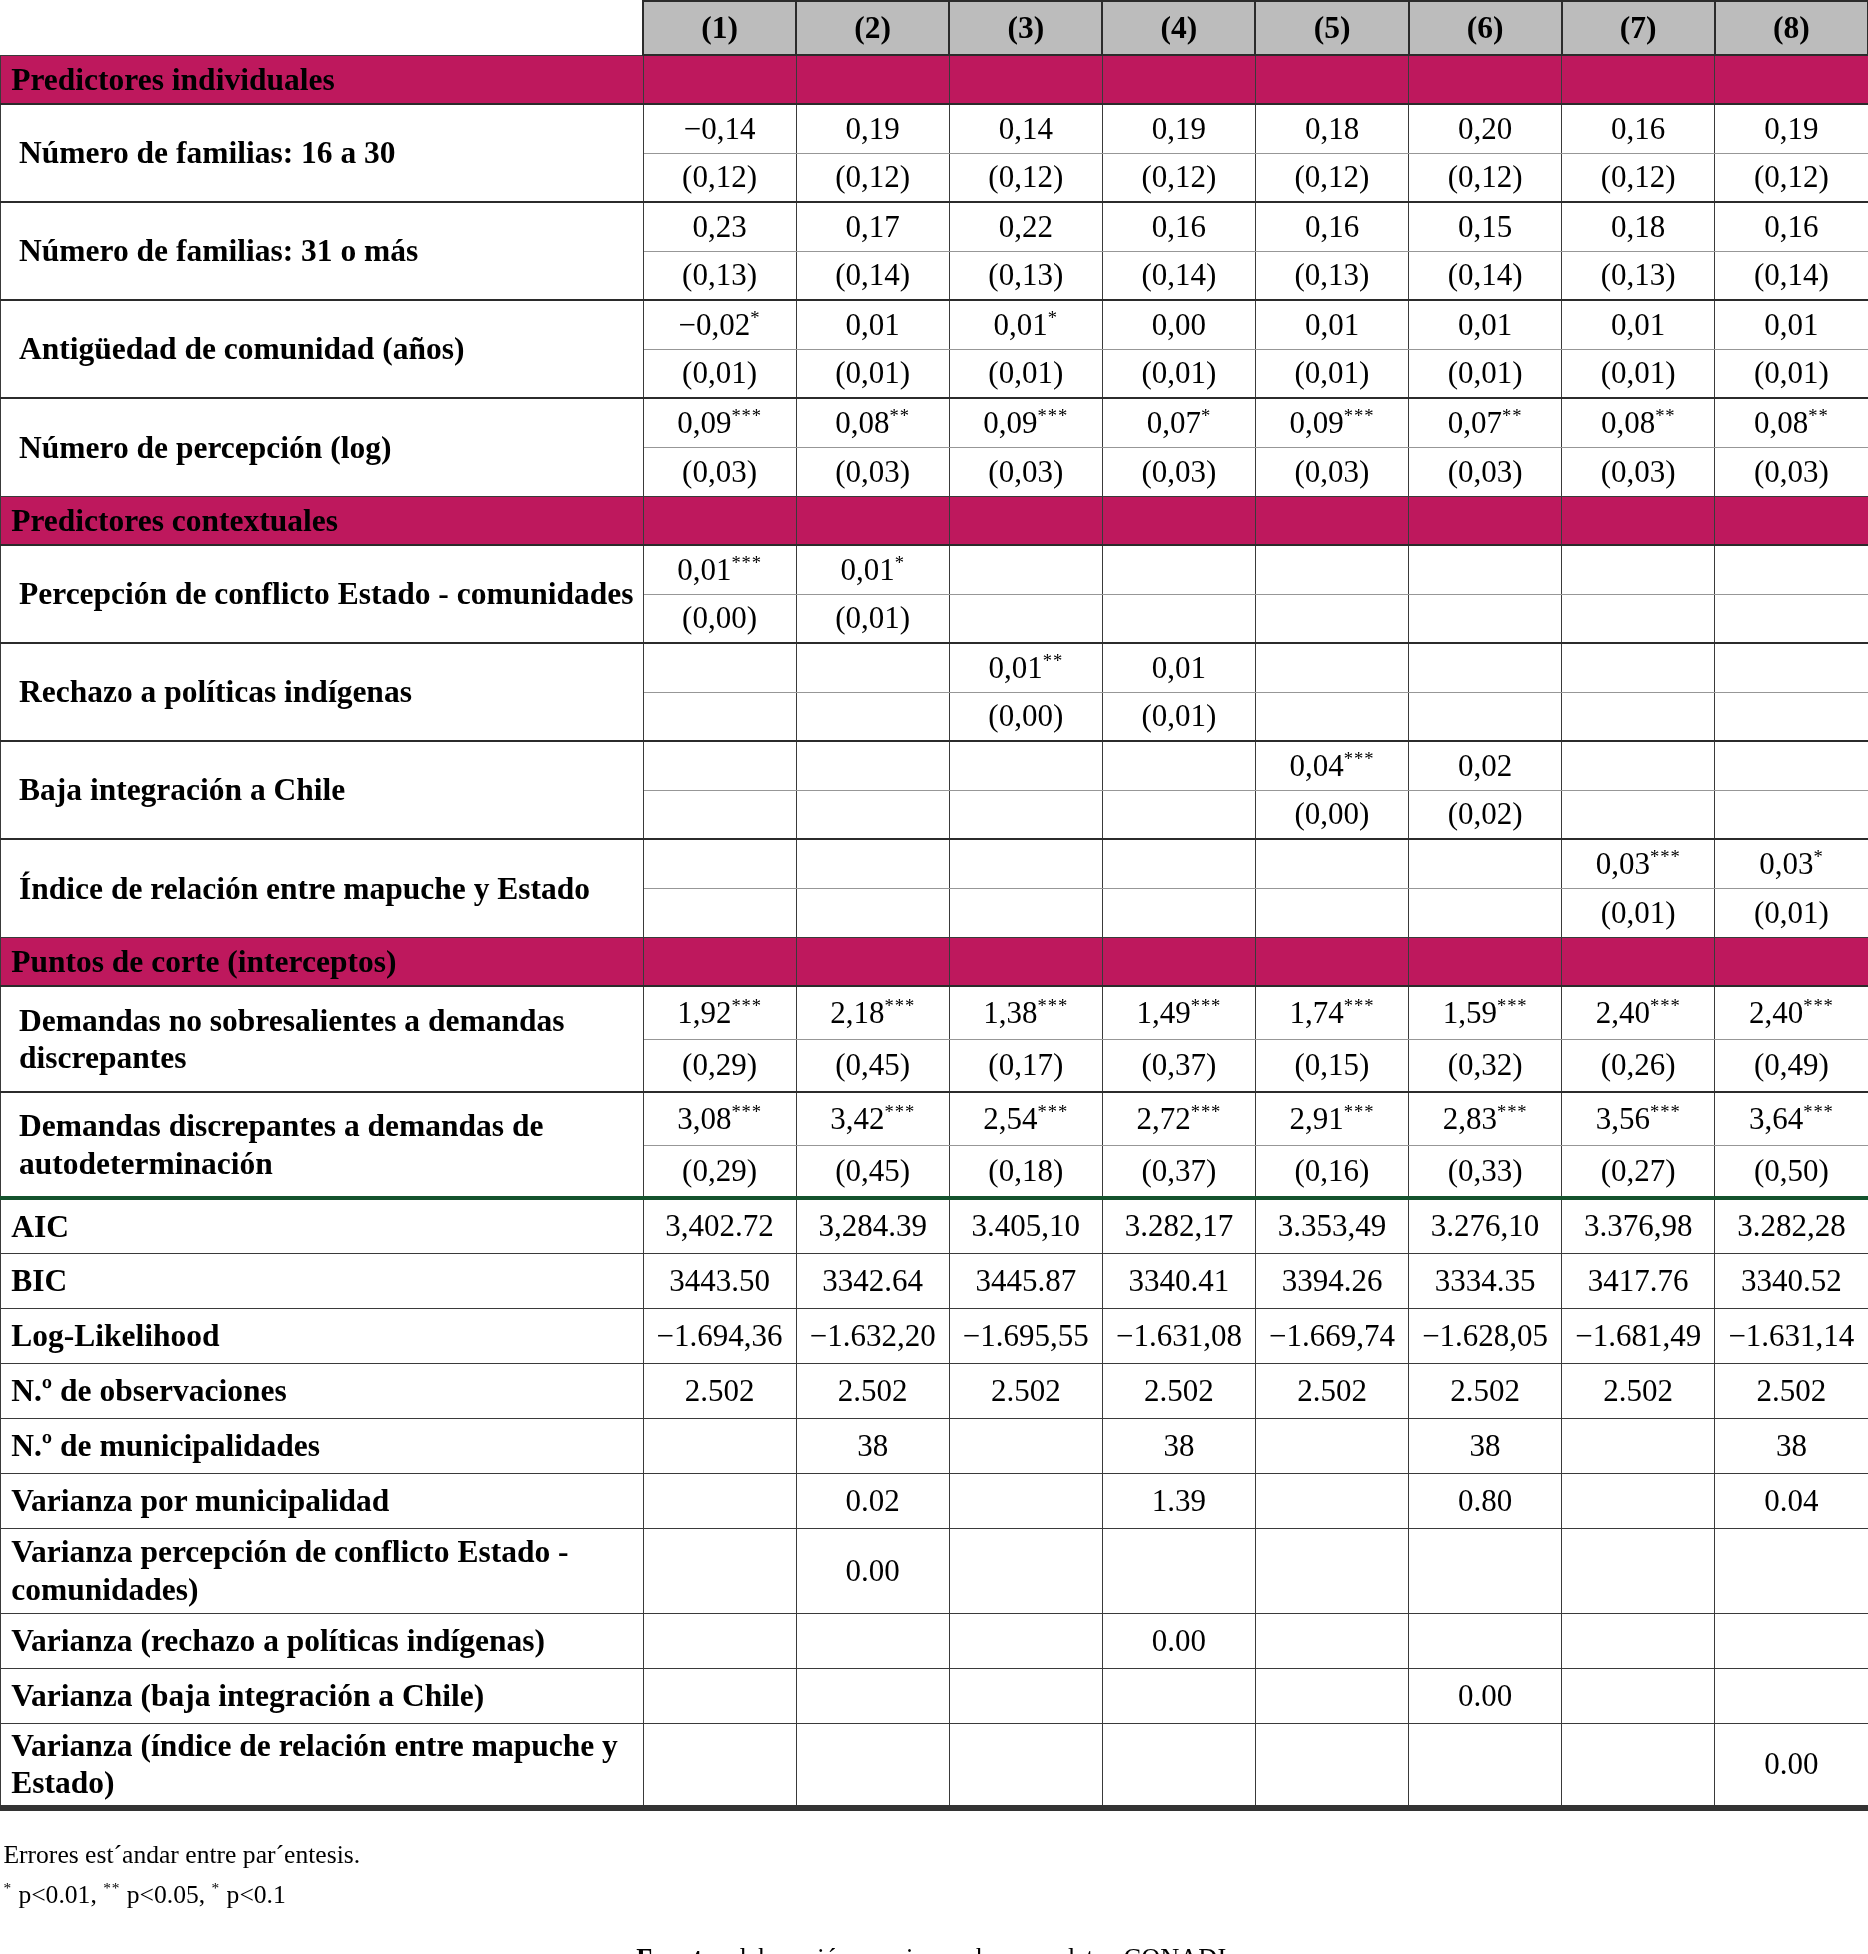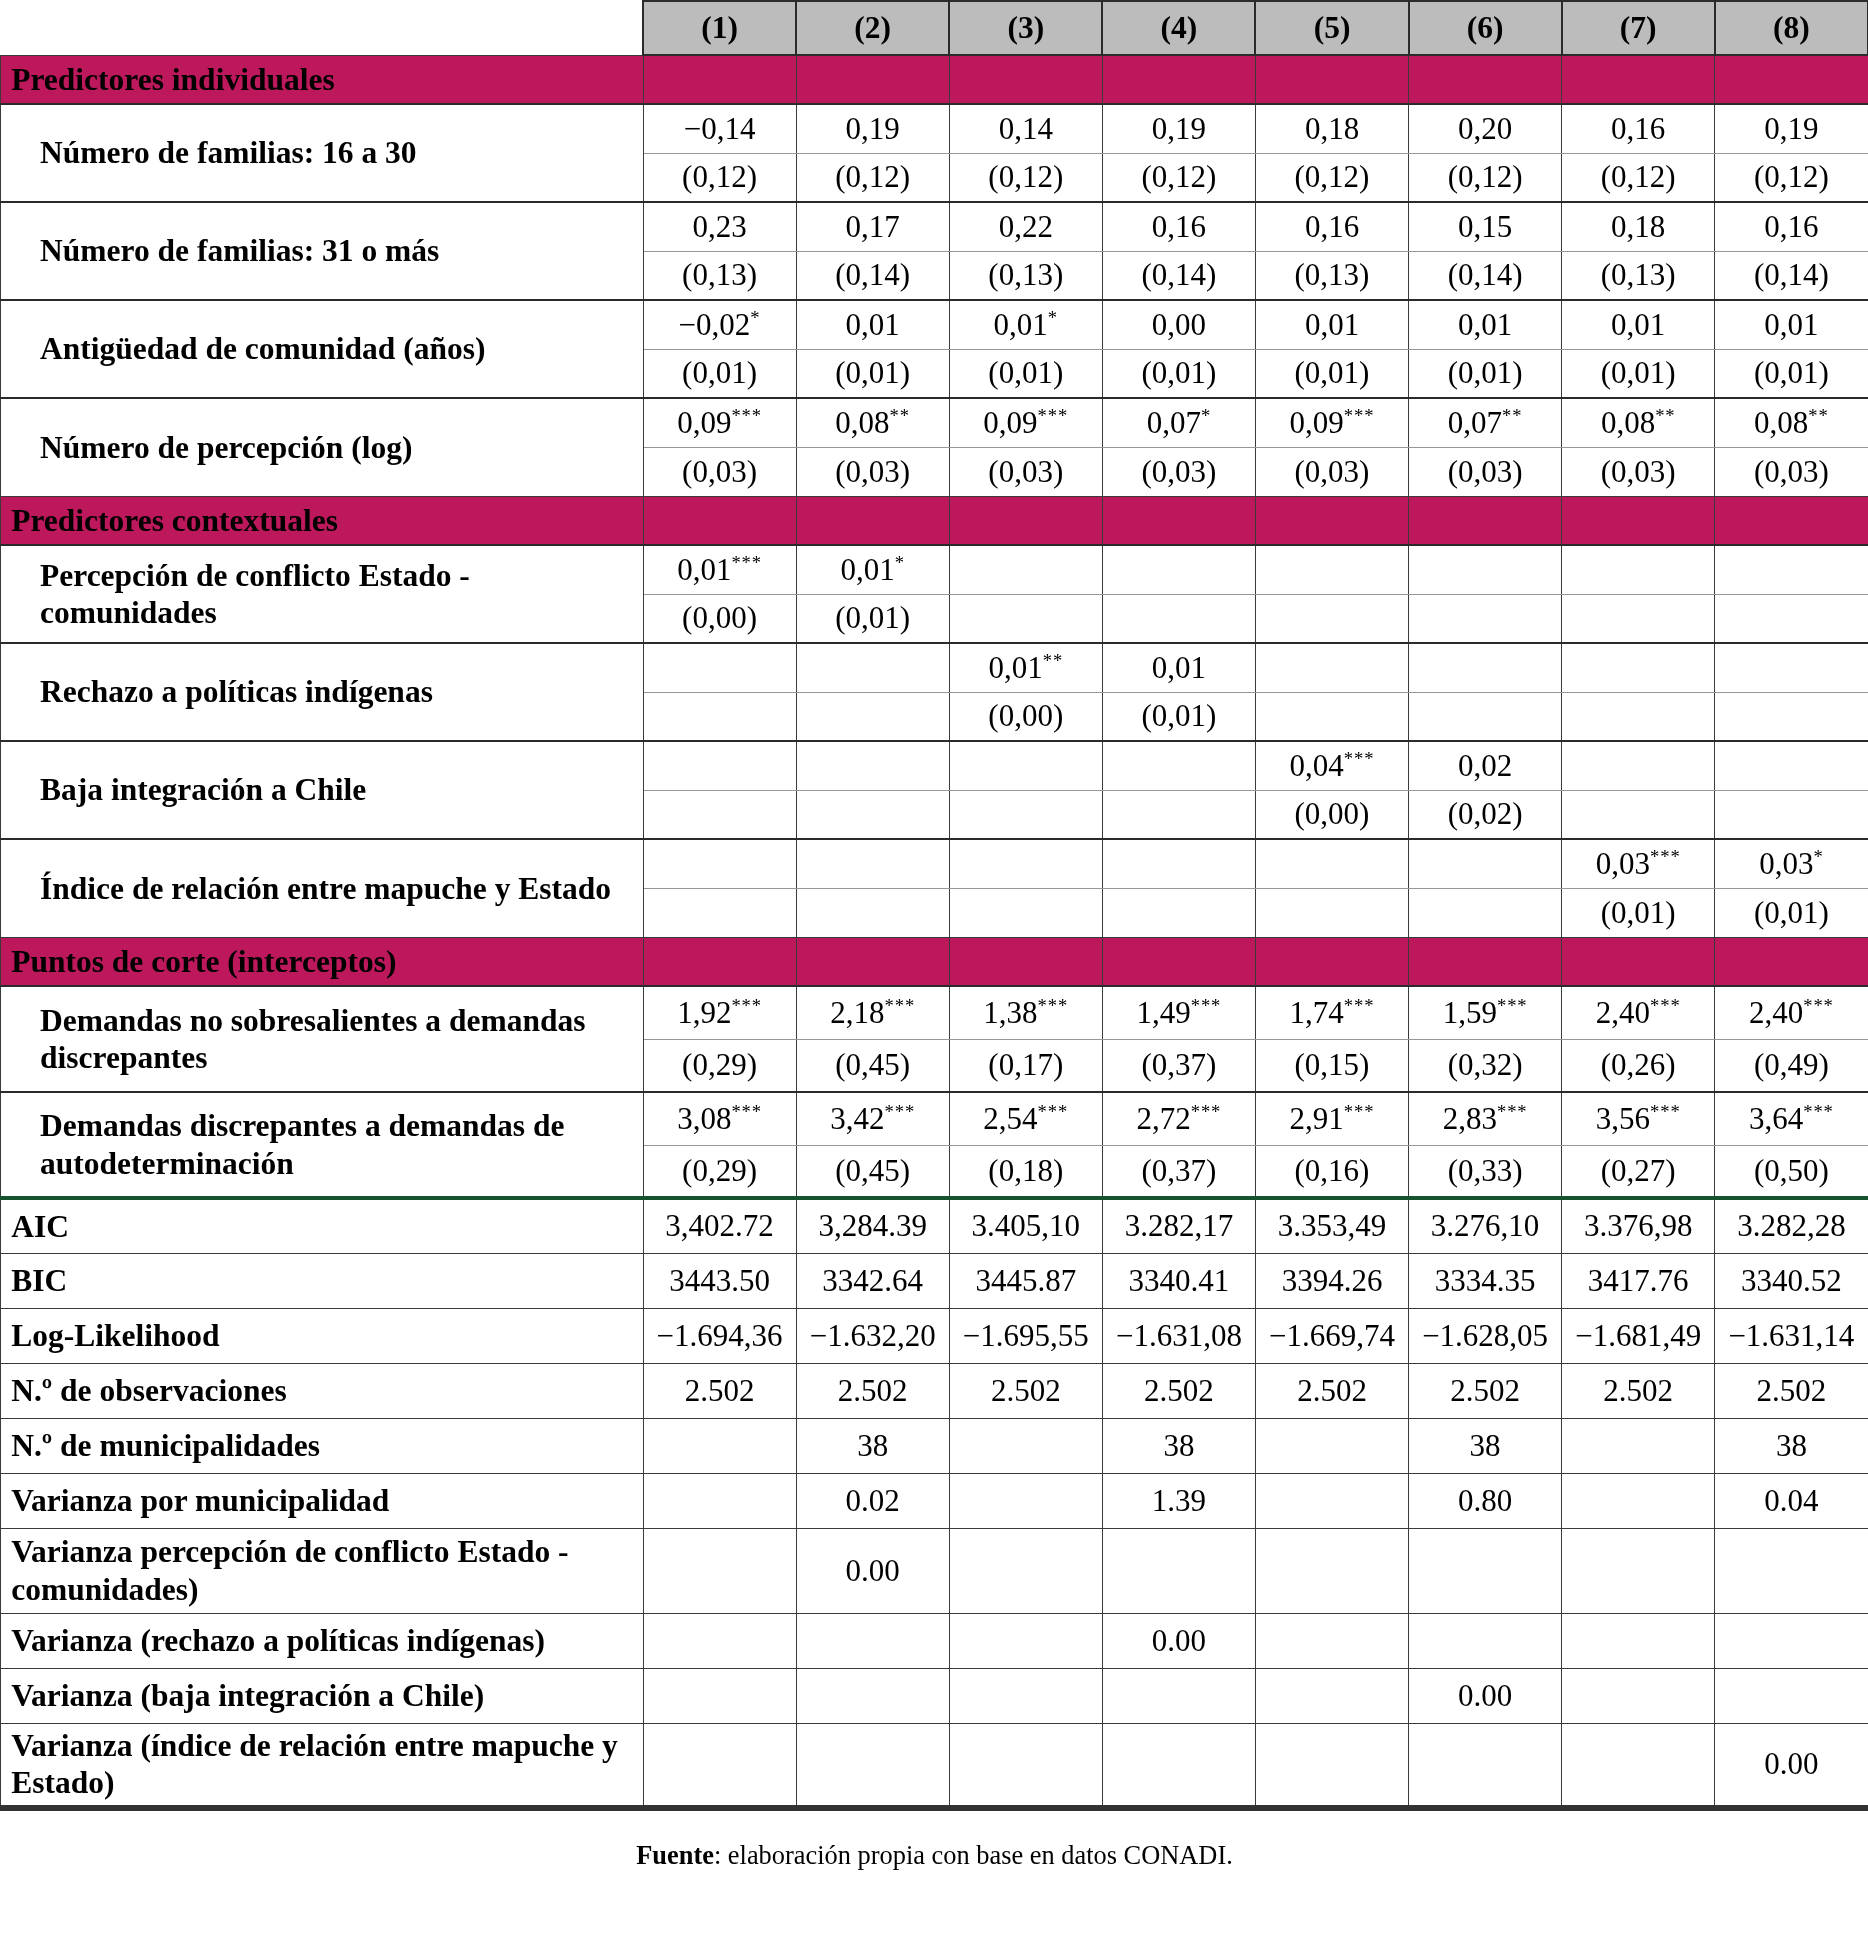--- a/index.html
+++ b/index.html
@@ -37,21 +37,21 @@
   tr.stat{height:55px;}
   tr.stat.tall{height:85px;padding-left:8px;}
 
   td.label{
     font-size:31.5px;
     font-weight:bold;
     text-align:left;
     padding:3.4px 8.5px 3.4px 10.2px;
     line-height:1.18;
   }
-  td.label.ind{padding-left:39px;}
+  td.label.ind{padding-left:18px;}
   td.val{
     font-size:31px;
     text-align:center;
     padding:0 3.4px;
     font-weight:normal;
   }
   tr.est td{border-top:2.6px solid #2b2b2b;}
   tr.est td.val{border-bottom:1.7px solid #979797;}
   tr.se td.val{border-top:1.7px solid #979797;}
   tr.stat.thick td{border-top:4px solid #14532d;}
@@ -452,19 +452,23 @@
           <td class="val"></td>
           <td class="val"></td>
           <td class="val"></td>
           <td class="val"></td>
           <td class="val"></td>
           <td class="val">0.00</td>
         </tr>
       </tbody>
   </table>
 
+  <div class="notes">
+    <div>Errores est´andar entre par´entesis.</div>
+    <div><sup>*</sup> p&lt;0.01, <sup>**</sup> p&lt;0.05, <sup>*</sup> p&lt;0.1</div>
+  </div>
 
   <div class="fuente">
     <span class="b">Fuente</span><span>: elaboración propia con base en datos CONADI.</span>
   </div>
 
 </div>
 
 
 </body></html>

